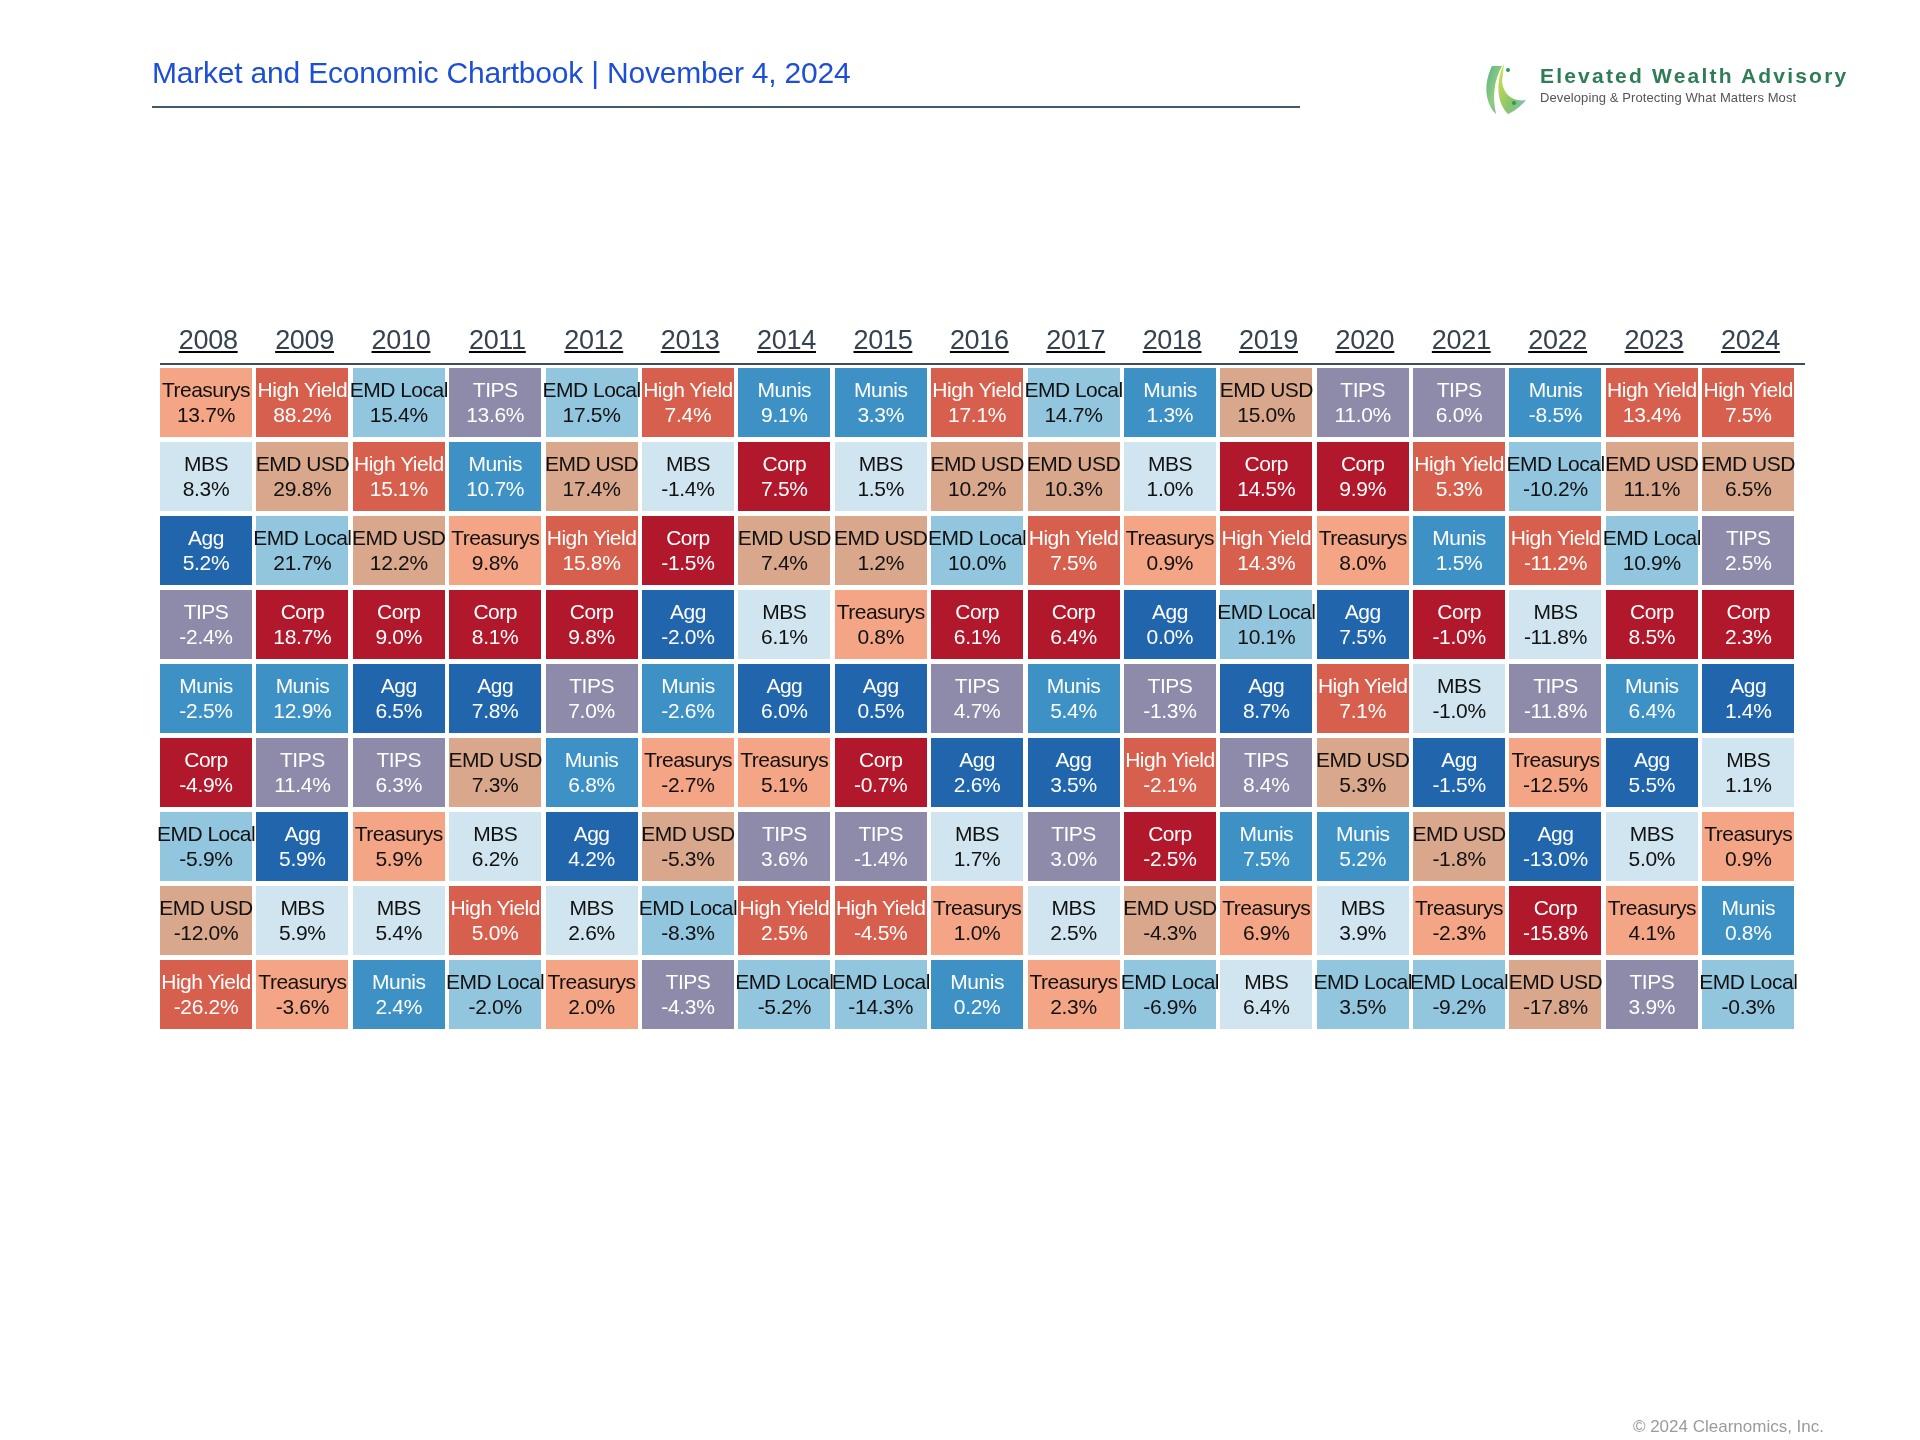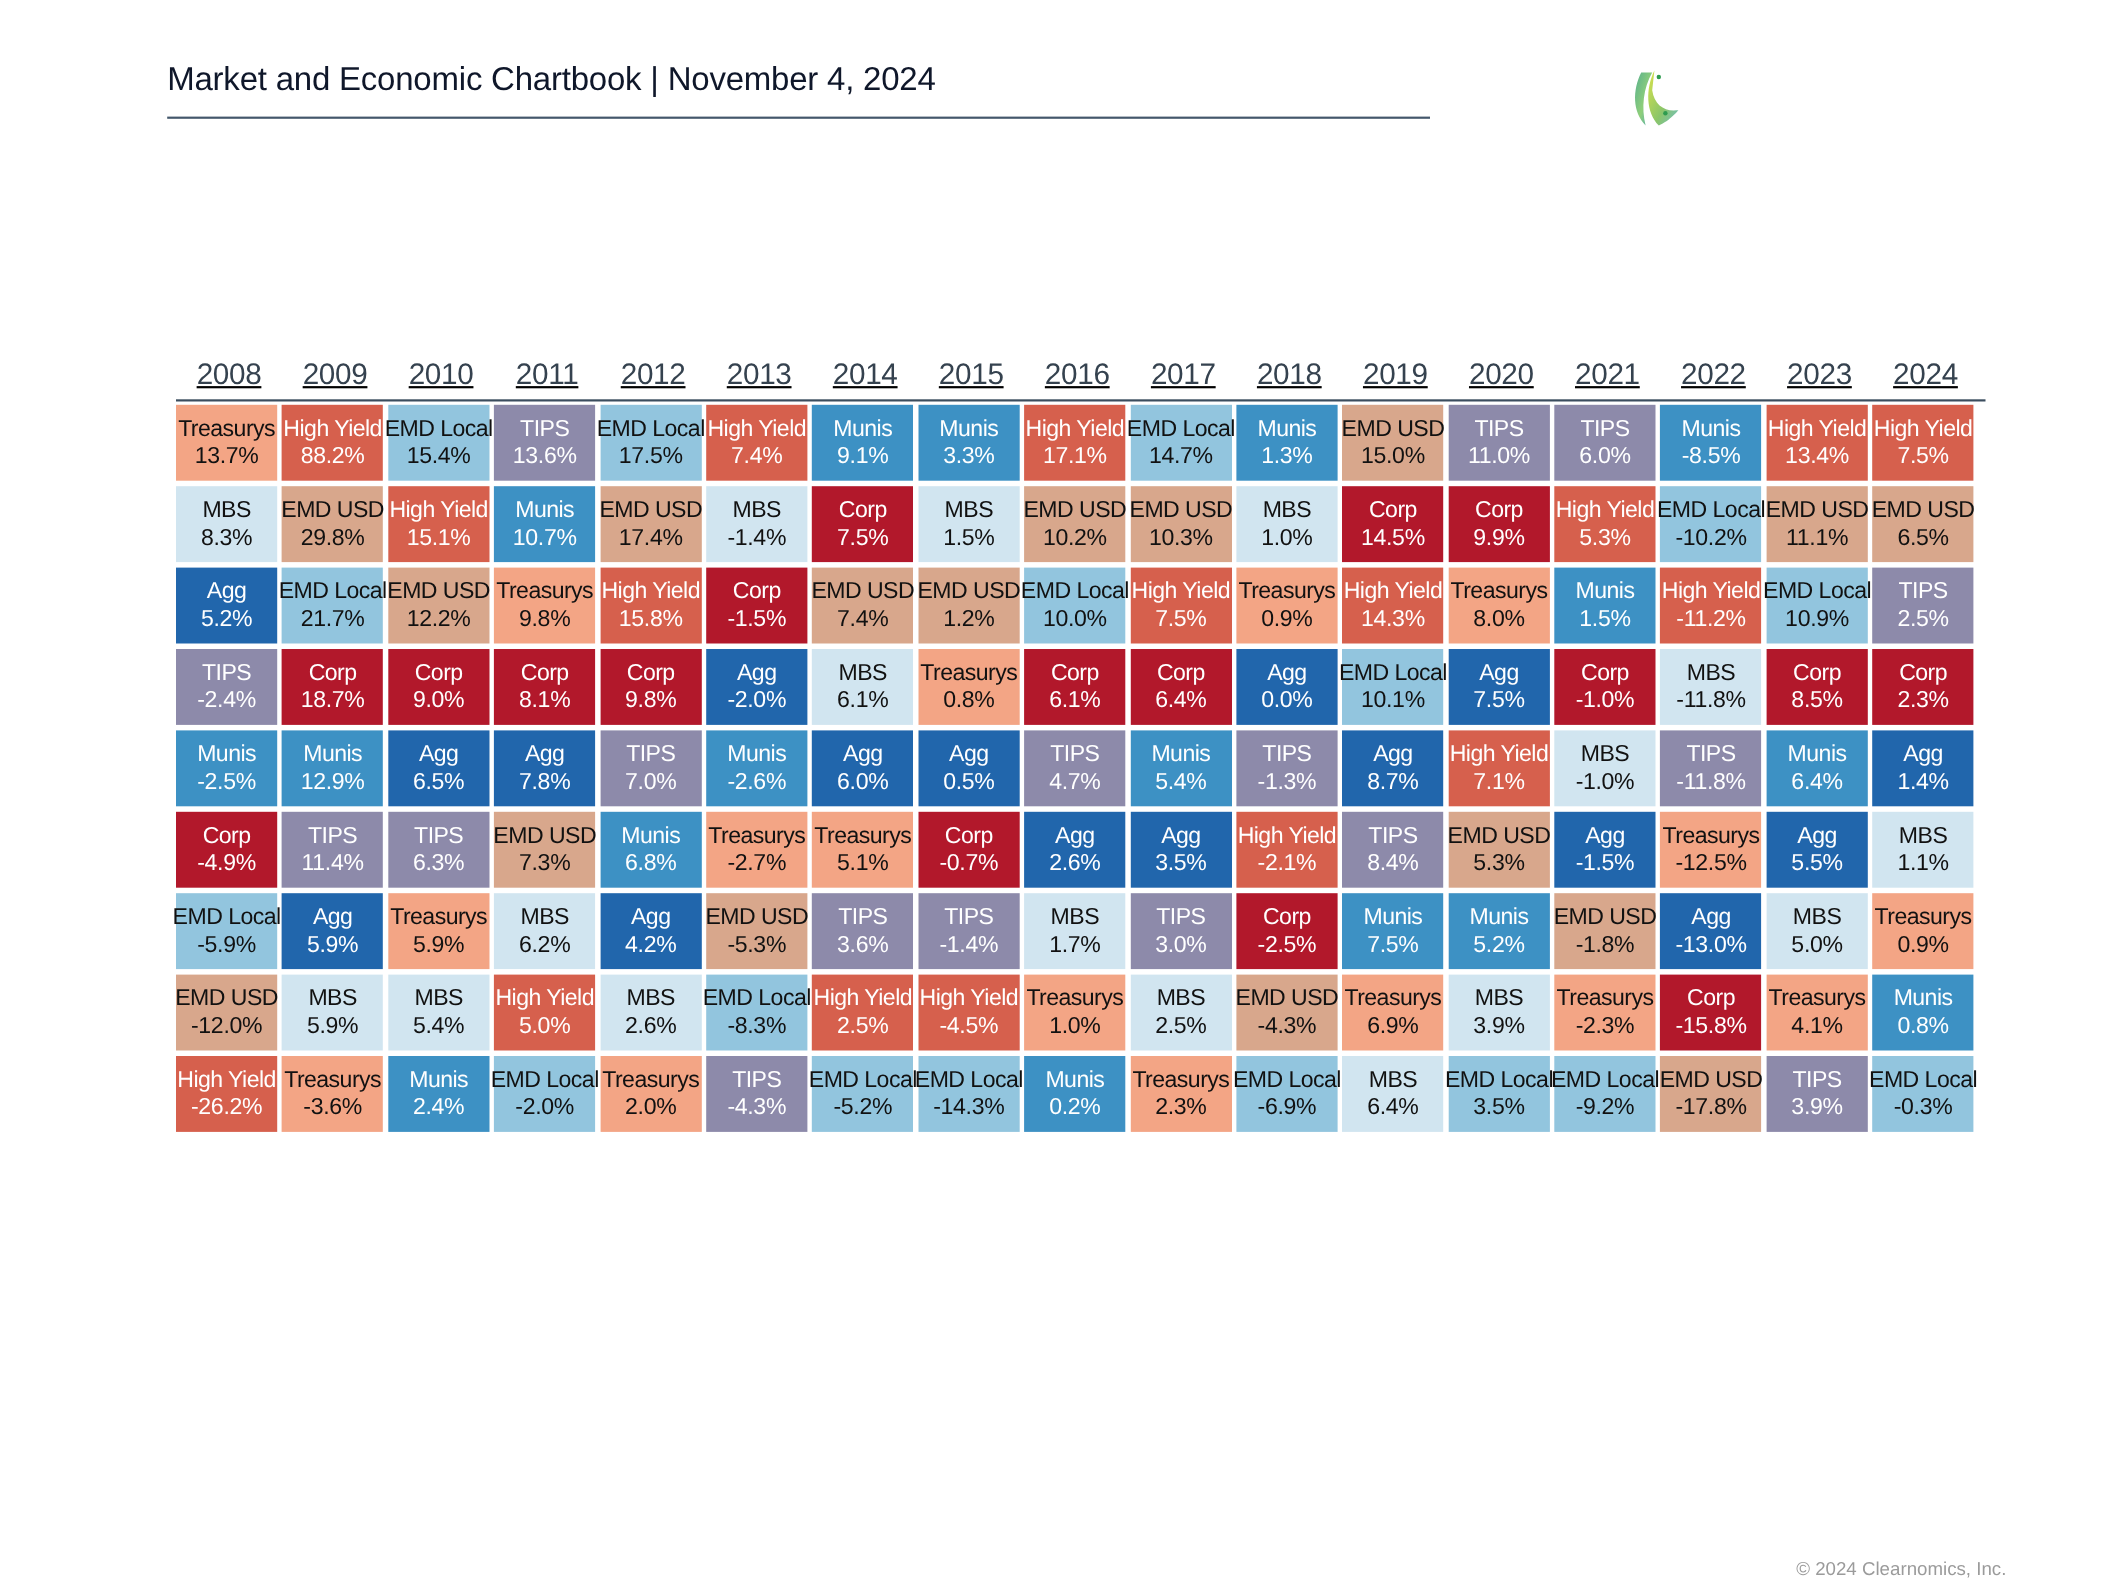--- a/index.html
+++ b/index.html
@@ -7,21 +7,21 @@
     width: 1920px; height: 1440px;
     background: #ffffff;
     font-family: "Liberation Sans", sans-serif;
     overflow: hidden;
   }
   .page { position: relative; width: 1920px; height: 1440px; background:#fff; }
 
   
   .header-kicker {
     position: absolute; left: 152px; top: 56px;
-    font-size: 30px; color: #0f172a; letter-spacing: -0.2px;
+    font-size: 30px; color: #1d4ed8; letter-spacing: -0.2px;
     white-space: nowrap;
   }
   .header-rule {
     position: absolute; left: 152px; top: 106px;
     width: 1148px; height: 2px; background: #44576b;
   }
   .page-title {
     position: absolute; left: 150px; top: 120px;
     font-size: 66px; font-weight: 400; color: #35424f; letter-spacing: -0.5px;
     white-space: nowrap;
@@ -100,20 +100,24 @@
             <stop offset="0%" stop-color="#d9e34a"></stop>
             <stop offset="60%" stop-color="#8bc56a"></stop>
             <stop offset="100%" stop-color="#6fbfc4"></stop>
           </linearGradient>
         </defs>
         <path d="M14 6 C6 22 6 42 18 54 C14 38 16 20 24 6 Z" fill="url(#g1)"></path>
         <path d="M26 4 C18 20 18 42 30 54 C40 50 48 40 48 40 C36 42 26 36 24 22 Z" fill="url(#g2)"></path>
         <circle cx="30" cy="10" r="2" fill="#2e9b4f"></circle>
         <circle cx="36" cy="43" r="2" fill="#2e9b4f"></circle>
       </svg>
+    </span>
+    <span class="logo-text">
+      <span class="logo-name">Elevated Wealth Advisory</span><br>
+      <span class="logo-tag">Developing &amp; Protecting What Matters Most</span>
     </span>
   </div>
 
   <div class="grid-wrap">
     <div class="year-row" id="year-row">
         <div class="year-cell">2008</div>
         <div class="year-cell">2009</div>
         <div class="year-cell">2010</div>
         <div class="year-cell">2011</div>
         <div class="year-cell">2012</div>

